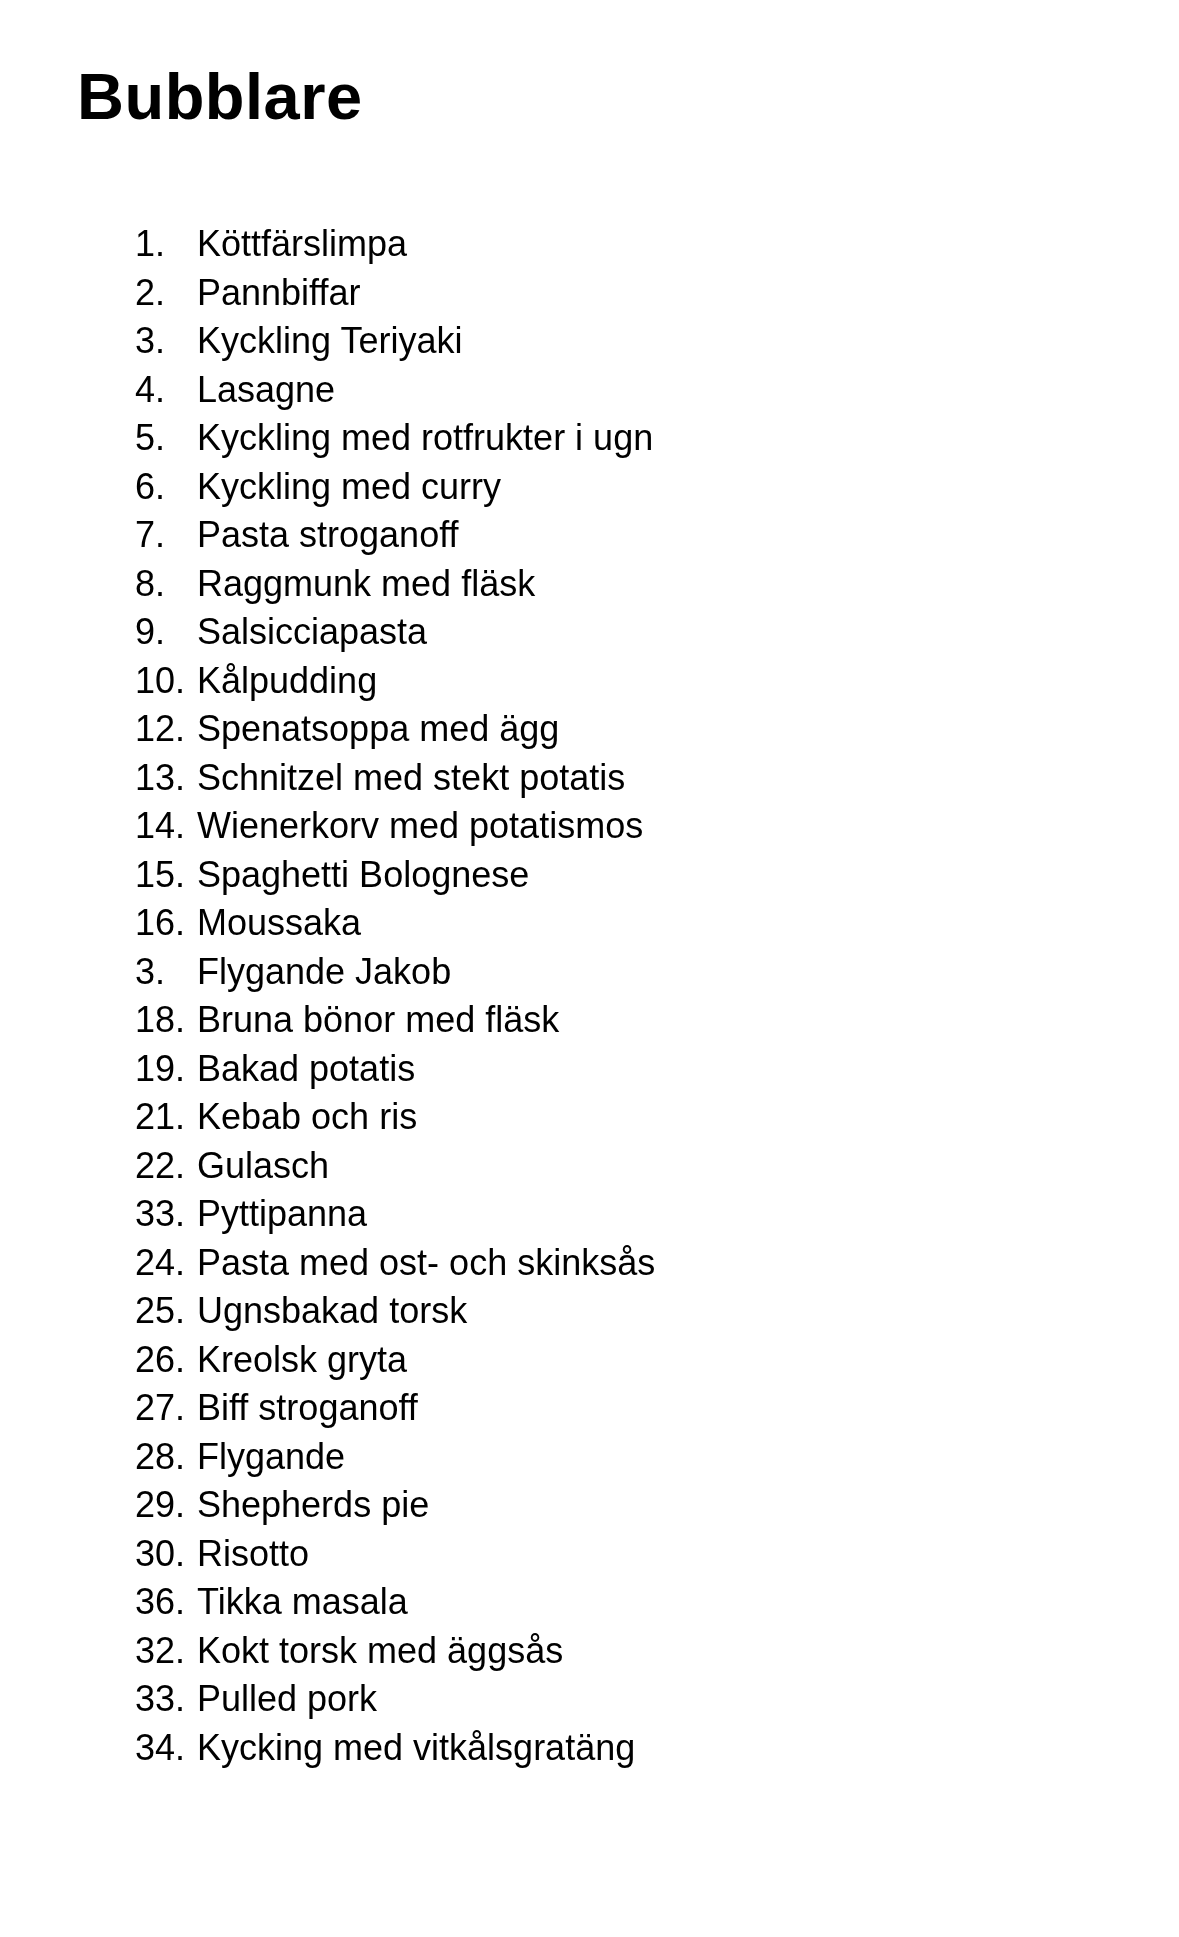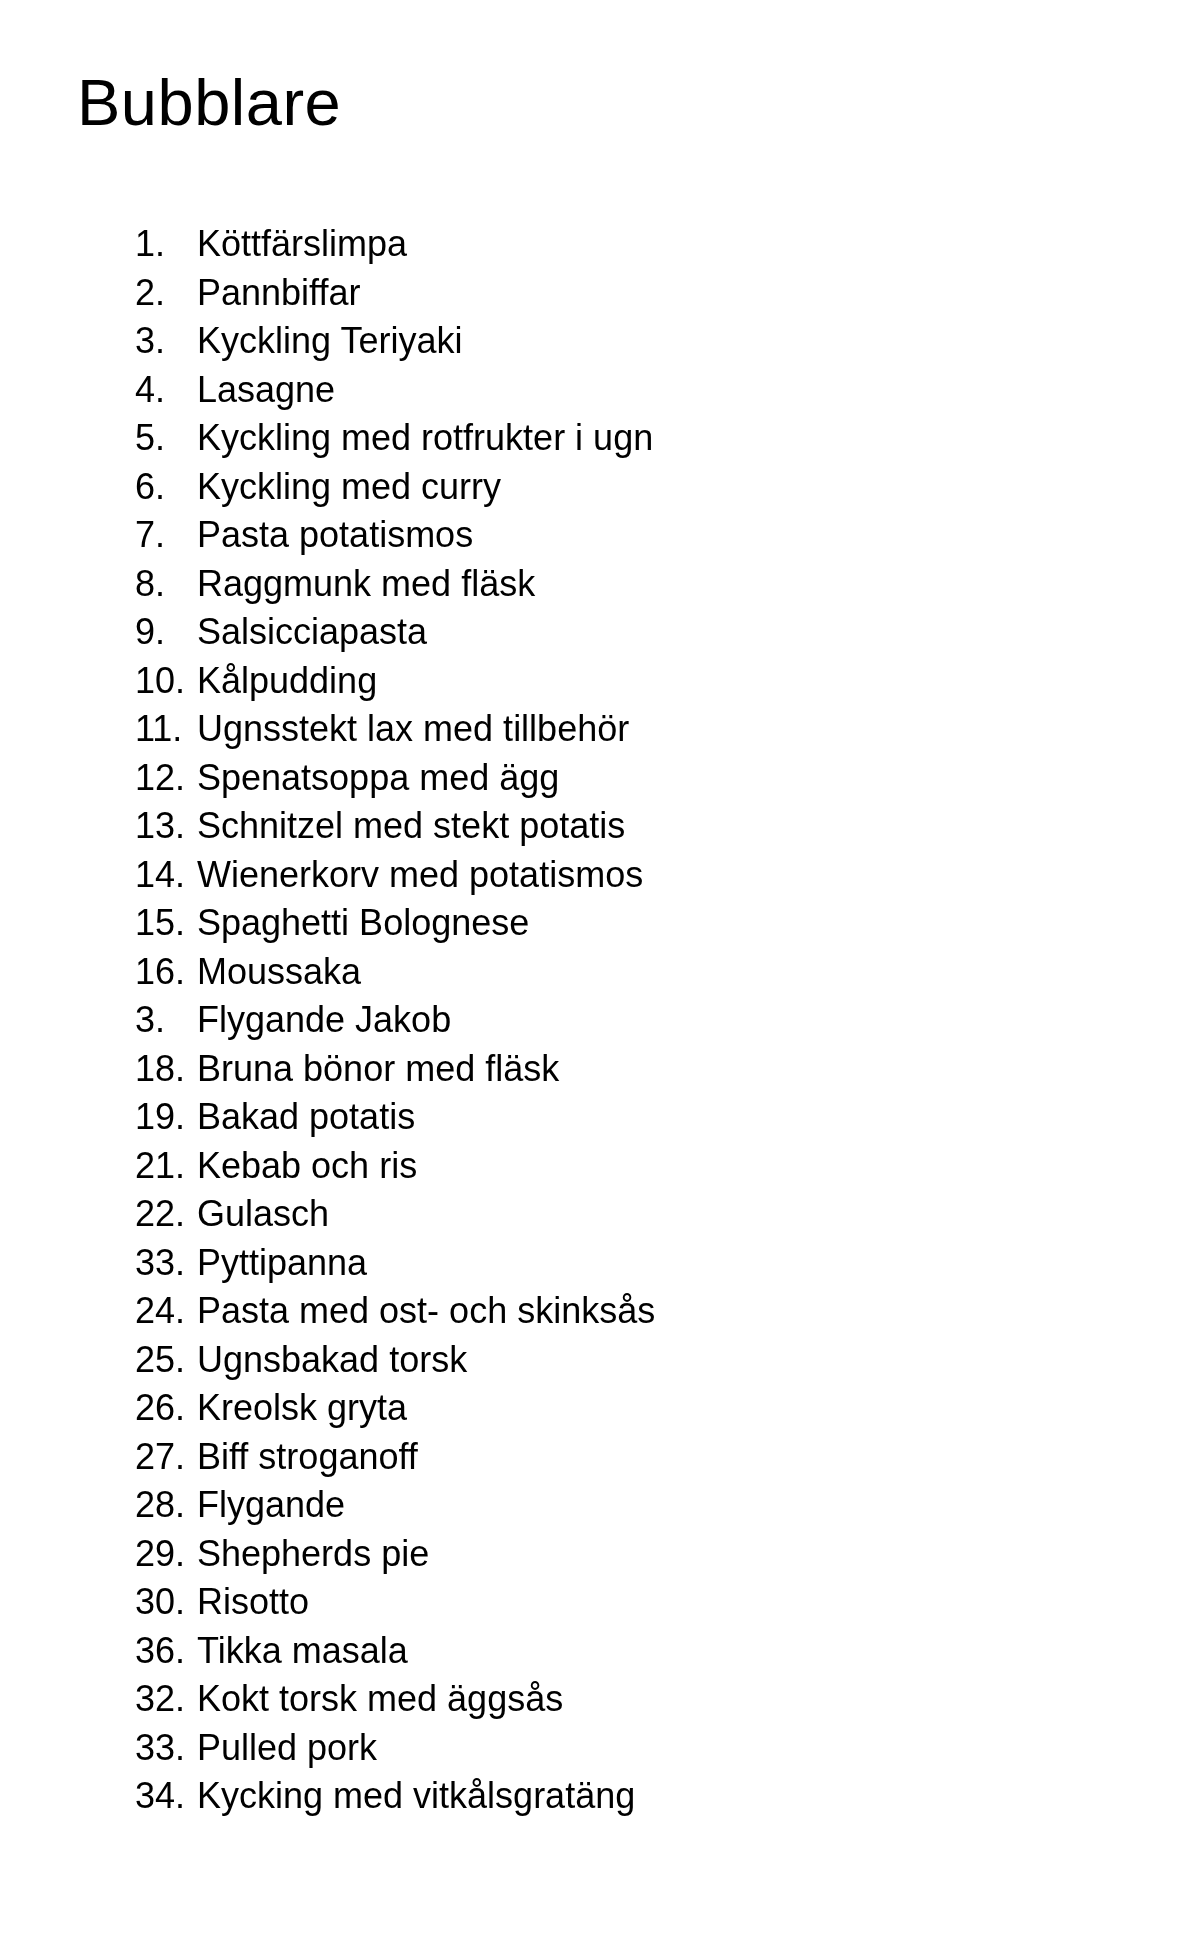--- a/index.html
+++ b/index.html
@@ -12,24 +12,24 @@
     width: 1179px;
     height: 1937px;
     background: #ffffff;
     color: #000000;
     font-family: "Liberation Sans", sans-serif;
     overflow: hidden;
   }
   .doc-title {
     position: absolute;
     left: 77px;
-    top: 70px;
+    top: 64px;
     margin: 0;
     font-size: 65px;
-    font-weight: 400;
+    font-weight: 700;
     line-height: 1;
     letter-spacing: 0.5px;
     white-space: nowrap;
   }
   .dish-list {
     position: absolute;
     left: 135px;
     top: 220px;
     margin: 0;
     padding: 0;
@@ -78,37 +78,33 @@
     <li>
         <span class="num">5.</span>
         <span class="label">Kyckling med rotfrukter i ugn</span>
       </li>
     <li>
         <span class="num">6.</span>
         <span class="label">Kyckling med curry</span>
       </li>
     <li>
         <span class="num">7.</span>
-        <span class="label">Pasta potatismos</span>
+        <span class="label">Pasta stroganoff</span>
       </li>
     <li>
         <span class="num">8.</span>
         <span class="label">Raggmunk med fläsk</span>
       </li>
     <li>
         <span class="num">9.</span>
         <span class="label">Salsicciapasta</span>
       </li>
     <li>
         <span class="num">10.</span>
         <span class="label">Kålpudding</span>
-      </li>
-    <li>
-        <span class="num">11.</span>
-        <span class="label">Ugnsstekt lax med tillbehör</span>
       </li>
     <li>
         <span class="num">12.</span>
         <span class="label">Spenatsoppa med ägg</span>
       </li>
     <li>
         <span class="num">13.</span>
         <span class="label">Schnitzel med stekt potatis</span>
       </li>
     <li>

